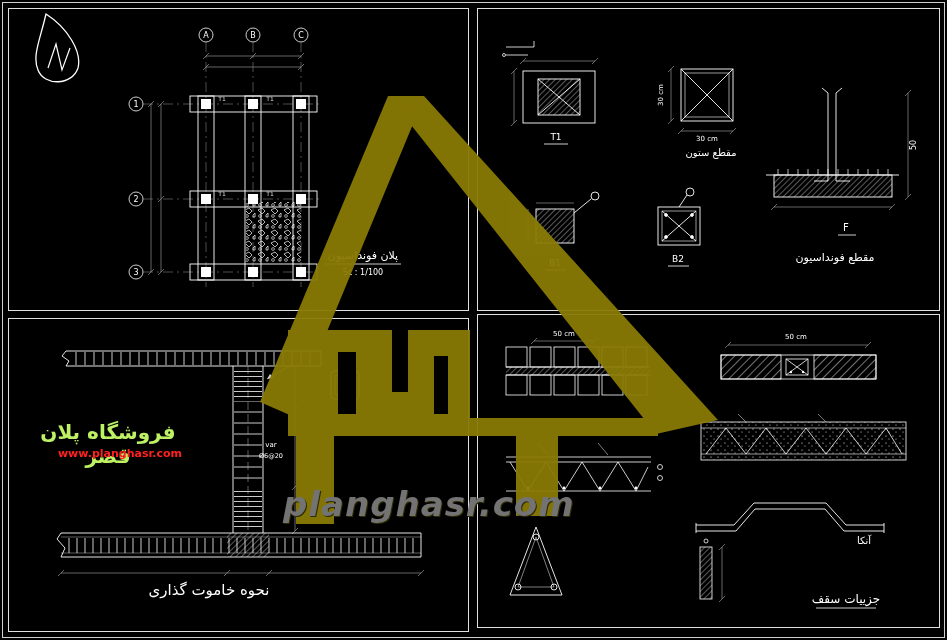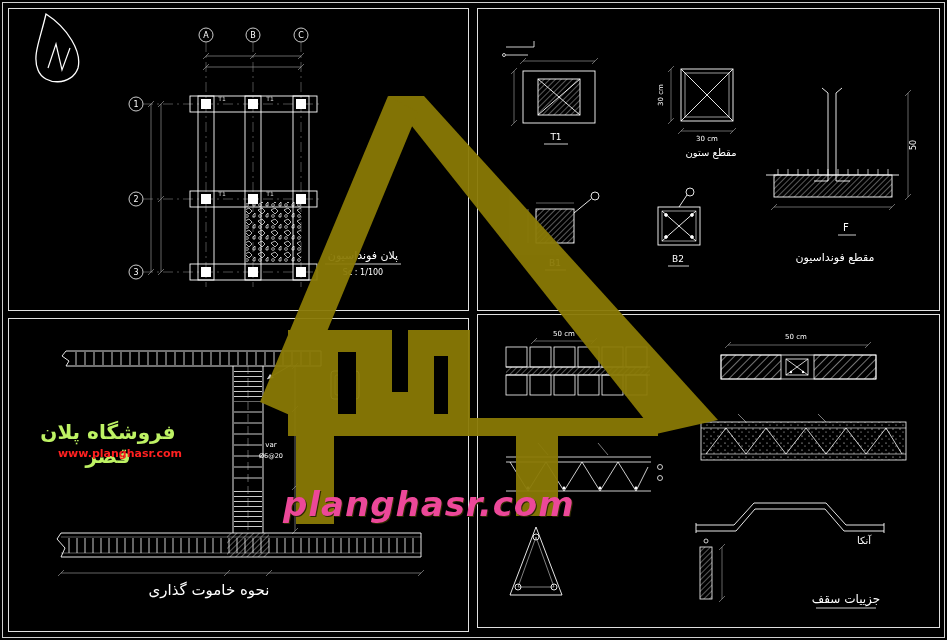--- a/index.html
+++ b/index.html
@@ -12,21 +12,21 @@
   #panel-bl{left:8px;top:318px;width:459px;height:312px;text-align:center;}
   #panel-br{left:477px;top:314px;width:461px;height:312px;}
   svg.fill{position:absolute;left:0;top:0;width:100%;height:100%;}
   svg text{fill:#fff;font-family:"DejaVu Sans",sans-serif;text-anchor:middle;}
   .t6{font-size:6px;fill:#ddd;} .t65{font-size:6.5px;} .t7{font-size:7px;}
   .t8{font-size:8px;} .t9{font-size:9px;} .t10{font-size:10px;}
   .t11{font-size:11px;} .t12{font-size:12px;} .t15{font-size:15px;}
   #wm-logo{position:absolute;left:0;top:0;z-index:5;pointer-events:none;}
   #wm-center{position:absolute;left:283px;top:484px;z-index:6;
      font-style:italic;font-weight:bold;font-size:34px;letter-spacing:1px;
-     color:#ec4899;text-shadow:1px 1px 0 #2e2b00;}
+     color:#737373;text-shadow:1px 1px 0 #2e2b00;}
   #wm-shop{position:absolute;left:18px;top:420px;width:180px;z-index:6;
      font-weight:bold;font-size:20px;color:#bef264;text-align:center;direction:rtl;}
   #wm-url{position:absolute;left:20px;top:447px;width:200px;z-index:6;
      font-weight:bold;font-size:11px;color:#ff2020;text-align:center;}
   #drop-logo{position:absolute;left:20px;top:8px;z-index:2;}
 </style>
 </head>
 <body>
 
 <div id="stage">

